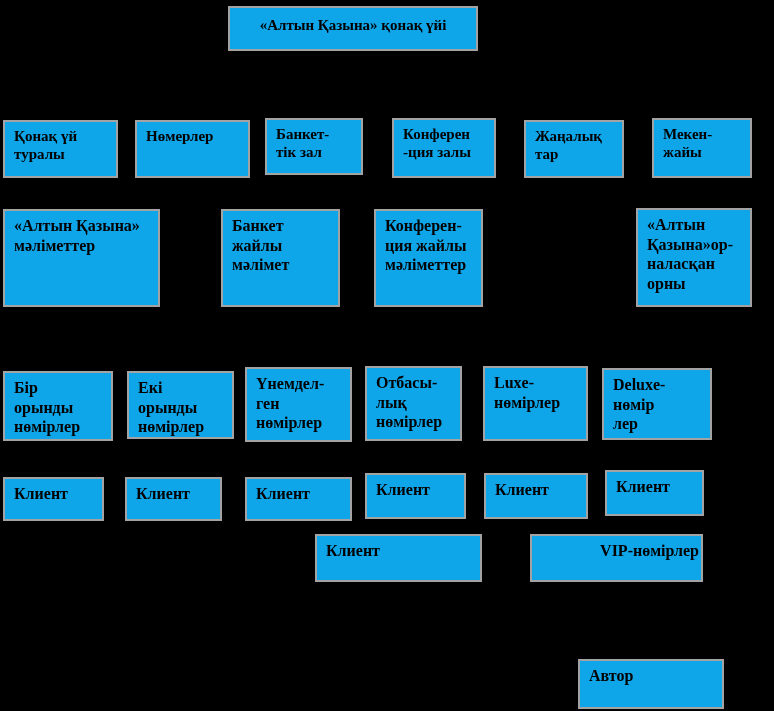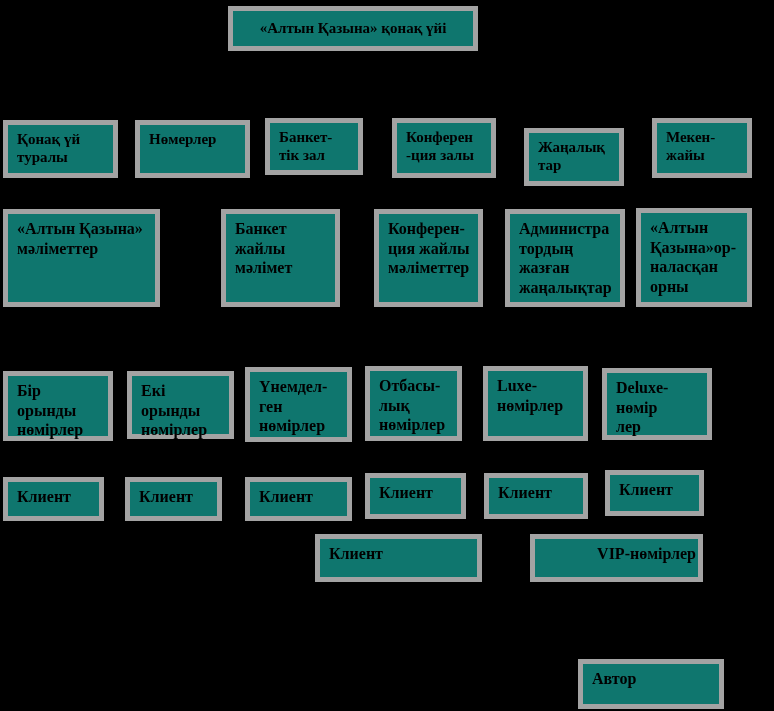--- a/index.html
+++ b/index.html
@@ -10,22 +10,22 @@
   #canvas {
     position: relative;
     width: 774px;
     height: 711px;
     background: #000000;
     overflow: hidden;
     font-family: "Liberation Serif", "DejaVu Serif", serif;
   }
   .node {
     position: absolute;
-    background: #0f766e;
-    border: 5px solid #a3a3a3;
+    background: #0ea5e9;
+    border: 2px solid #a3a3a3;
     box-sizing: border-box;
     color: #000000;
     font-weight: bold;
     font-family: "Liberation Serif", "DejaVu Serif", serif;
     line-height: 1.22;
     overflow: visible;
   }
   .node .txt {
     position: absolute;
     left: 9px;
@@ -60,21 +60,21 @@
     <span class="txt">Нөмерлер</span>
   </div>
   <div class="node s15" style="left:265px; top:118px; width:98px; height:57px;">
     <span class="txt">Банкет-
 тік зал</span>
   </div>
   <div class="node s15" style="left:392px; top:118px; width:104px; height:60px;">
     <span class="txt">Конферен
 -ция залы</span>
   </div>
-  <div class="node s15" style="left:524px; top:128px; width:100px; height:58px;">
+  <div class="node s15" style="left:524px; top:120px; width:100px; height:58px;">
     <span class="txt">Жаңалық
 тар</span>
   </div>
   <div class="node s15" style="left:652px; top:118px; width:100px; height:60px;">
     <span class="txt">Мекен-
 жайы</span>
   </div>
 
   <div class="node s14" style="left:3px; top:209px; width:157px; height:98px;">
     <span class="txt">«Алтын Қазына»
@@ -82,26 +82,20 @@
   </div>
   <div class="node s14" style="left:221px; top:209px; width:119px; height:98px;">
     <span class="txt">Банкет
 жайлы
 мәлімет</span>
   </div>
   <div class="node s14" style="left:374px; top:209px; width:109px; height:98px;font-family:Liberation Serif, serif;">
     <span class="txt">Конферен-
 ция жайлы
 мәліметтер</span>
-  </div>
-  <div class="node s14" style="left:505px; top:209px; width:120px; height:98px;">
-    <span class="txt">Администра
-тордың
-жазған
-жаңалықтар</span>
   </div>
   <div class="node s14" style="left:636px; top:208px; width:116px; height:99px;">
     <span class="txt">«Алтын
 Қазына»ор-
 наласқан
 орны</span>
   </div>
 
   <div class="node s14" style="left:3px; top:371px; width:110px; height:70px;">
     <span class="txt">Бір

